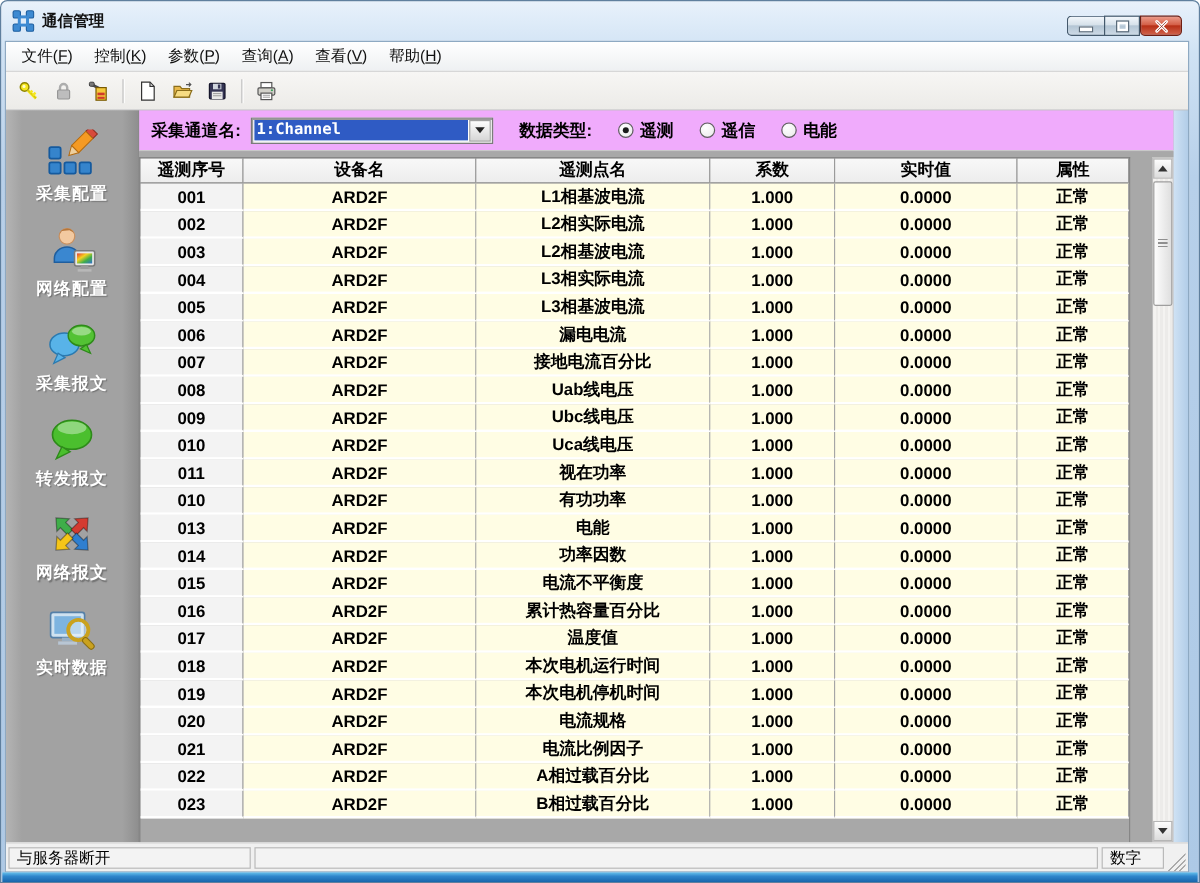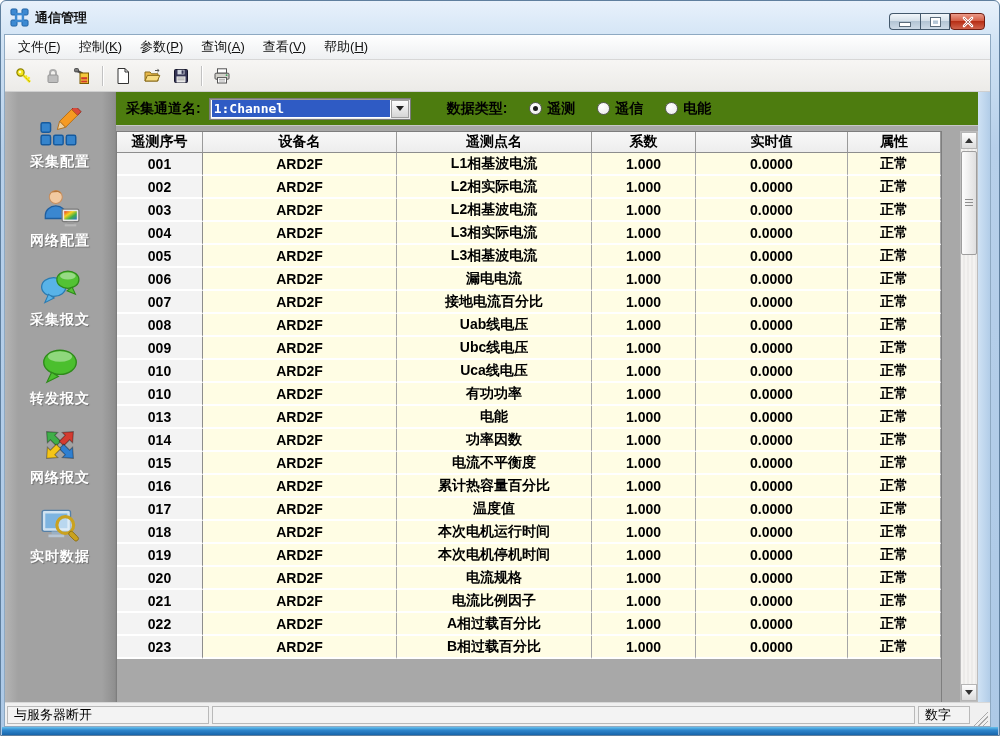--- a/index.html
+++ b/index.html
@@ -39,31 +39,31 @@
   
   .workspace{flex:1;display:flex;min-height:0;background:#a8a8a8;}
   .sidebar{width:110px;flex:0 0 auto;background:linear-gradient(90deg,#b4b4b4,#a2a2a2 12%,#a2a2a2 88%,#8f8f8f);
            border-right:1px solid #8a8a8a;display:flex;flex-direction:column;align-items:center;padding-top:16px;gap:16px;}
   .side-item{display:flex;flex-direction:column;align-items:center;gap:3px;cursor:pointer;}
   .side-item svg{width:44px;height:42px;}
   .side-label{font-size:14px;font-weight:bold;color:#ffffff;text-shadow:1px 1px 1px #707070;letter-spacing:1px;white-space:nowrap;}
   .content{flex:1;display:flex;flex-direction:column;min-width:0;}
   .blue-strip{width:12px;flex:0 0 auto;background:linear-gradient(90deg,#cfe2f4,#b2cde8);}
   
-  .channel-bar{height:33px;background:#4d7c0f;border-bottom:1px solid #c8c8c8;display:flex;align-items:center;
+  .channel-bar{height:33px;background:#f0abfc;border-bottom:1px solid #c8c8c8;display:flex;align-items:center;
                padding-left:10px;flex:0 0 auto;}
   .cb-label{font-size:14px;font-weight:bold;color:#000;}
   .combo{width:202px;height:22px;margin-left:8px;background:#fff;border:1px solid #7b7b7b;
          box-shadow:inset 1px 1px 0 #9a9a9a, inset -1px -1px 0 #e8e8e8;display:flex;align-items:center;box-sizing:border-box;}
   .combo-value{flex:1;margin:2px 1px 2px 2px;padding:1px 2px;background:#2f5bc4;color:#fff;
          font-family:"DejaVu Sans Mono","Liberation Mono",monospace;font-size:13px;font-weight:bold;white-space:nowrap;overflow:hidden;}
   .combo-btn{width:18px;height:18px;margin-right:1px;background:linear-gradient(180deg,#fdfdfd,#d6d6d6);
          border:1px solid #a0a0a0;display:flex;align-items:center;justify-content:center;box-sizing:border-box;}
   .tri-down{width:0;height:0;border-left:4px solid transparent;border-right:4px solid transparent;border-top:5px solid #222;}
-  .dt-label{margin-left:36px;font-size:14px;font-weight:bold;color:#000;}
+  .dt-label{margin-left:22px;font-size:14px;font-weight:bold;color:#000;}
   .radio-item{display:flex;align-items:center;gap:5px;margin-left:22px;cursor:pointer;}
   .radio{width:13px;height:13px;border-radius:50%;background:radial-gradient(circle at 35% 30%,#ffffff,#e9e9e9);
          border:1px solid #5f5f5f;box-sizing:border-box;position:relative;flex:0 0 auto;}
   .radio.checked::after{content:"";position:absolute;inset:3px;border-radius:50%;background:#1a1a1a;}
   .radio-label{font-size:14px;font-weight:bold;color:#000;}
   
   .table-zone{flex:1;display:flex;align-items:stretch;padding-top:5px;min-height:0;background:#a8a8a8;}
   .grid-wrap{width:826px;flex:0 0 auto;overflow:hidden;border:1px solid #7e7e7e;border-bottom:none;box-sizing:border-box;background:#a8a8a8;}
   table.grid{border-collapse:separate;border-spacing:0;table-layout:fixed;width:824px;}
   .grid th{height:20px;background:linear-gradient(180deg,#f8f8f8,#ededed);border-right:1px solid #9a9a9a;border-bottom:1px solid #8d8d8d;
@@ -410,20 +410,28 @@
 
   <tr>
     <td class="idx">010</td>
     <td class="data">ARD2F</td>
     <td class="data">Uca线电压</td>
     <td class="data">1.000</td>
     <td class="data">0.0000</td>
     <td class="data">正常</td>
   </tr>
 
+  <tr>
+    <td class="idx">011</td>
+    <td class="data">ARD2F</td>
+    <td class="data">视在功率</td>
+    <td class="data">1.000</td>
+    <td class="data">0.0000</td>
+    <td class="data">正常</td>
+  </tr>
 
   <tr>
     <td class="idx">010</td>
     <td class="data">ARD2F</td>
     <td class="data">有功功率</td>
     <td class="data">1.000</td>
     <td class="data">0.0000</td>
     <td class="data">正常</td>
   </tr>
 

